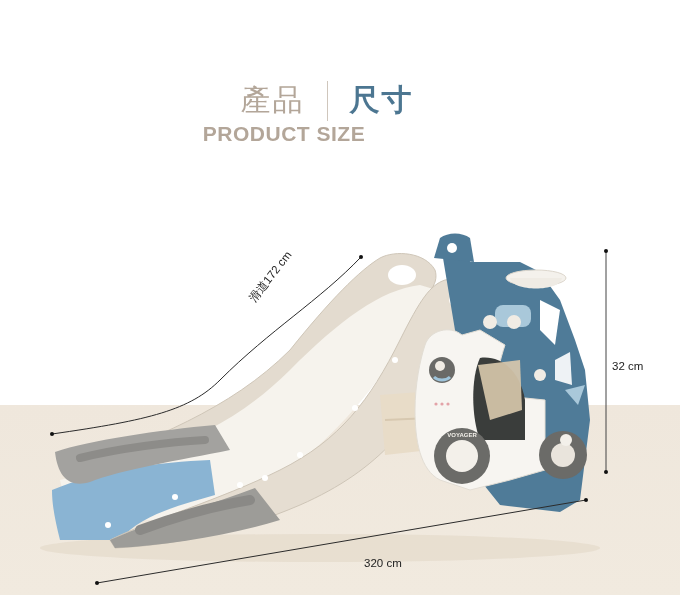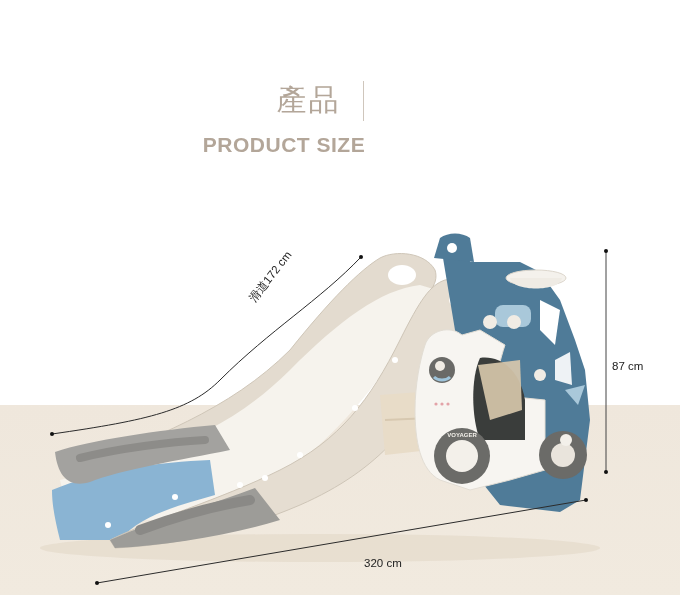--- a/index.html
+++ b/index.html
@@ -2,35 +2,36 @@
 <html><head>
 <meta charset="utf-8">
 <style>
   html, body { margin:0; padding:0; }
   body { width:680px; height:595px; overflow:hidden; background:#ffffff; position:relative; font-family:"DejaVu Sans", sans-serif; }
   .floor { position:absolute; left:0; top:405px; width:680px; height:190px; background:linear-gradient(#efe7dc,#f1eadf); }
   .title-row { position:absolute; top:80px; left:0; width:654px; display:flex; justify-content:center; align-items:center; gap:8px; }
   .title-a { font-size:30px; color:#b3a699; letter-spacing:2px; font-weight:normal; }
   .title-sep { width:1px; height:40px; background:#cfc6bc; margin:0 14px; }
   .title-b { font-size:30px; color:#4c7691; font-weight:bold; letter-spacing:2px; }
-  .subtitle { position:absolute; top:133px; left:0; width:568px; text-align:center; font-size:21px; font-weight:bold; color:#b3a699; font-family:"Liberation Sans", sans-serif; letter-spacing:0.5px; }
+  .subtitle { position:absolute; top:122px; left:0; width:568px; text-align:center; font-size:21px; font-weight:bold; color:#b3a699; font-family:"Liberation Sans", sans-serif; letter-spacing:0.5px; }
   svg.scene { position:absolute; left:0; top:0; }
   .dim { position:absolute; font-size:11.5px; color:#222; font-family:"Liberation Sans", sans-serif; white-space:nowrap; }
   .dim-slide { left:246px; top:296px; transform:rotate(-52deg); transform-origin:left top; }
   .dim-height { left:612px; top:360px; }
   .dim-length { left:364px; top:557px; }
 </style>
 </head>
 <body>
 
 <div class="floor"></div>
 
 <div class="title-row">
   <span class="title-a">產品</span>
   <span class="title-sep"></span>
+  <span class="title-b">尺寸</span>
 </div>
 <div class="subtitle">PRODUCT SIZE</div>
 
 <svg class="scene" width="680" height="595" viewBox="0 0 680 595">
 
   <ellipse cx="320" cy="548" rx="280" ry="14" fill="#e4dacb" opacity="0.7"></ellipse>
 
   <path d="M70,470 C150,440 230,410 290,350 C330,300 360,270 380,258 C395,250 425,252 435,270 C440,285 425,300 410,300 C390,300 350,330 320,380 C290,430 240,470 110,488 Z" fill="#e3dbcf" stroke="#cfc6b8" stroke-width="1"></path>
 
   <ellipse cx="402" cy="275" rx="14" ry="10" fill="#ffffff"></ellipse>
@@ -104,14 +105,14 @@
   <circle cx="361" cy="257" r="2" fill="#111"></circle>
   <line x1="606" y1="251" x2="606" y2="472" stroke="#444" stroke-width="1"></line>
   <circle cx="606" cy="251" r="2" fill="#111"></circle>
   <circle cx="606" cy="472" r="2" fill="#111"></circle>
   <line x1="97" y1="583" x2="586" y2="500" stroke="#2b2b2b" stroke-width="1"></line>
   <circle cx="97" cy="583" r="2" fill="#111"></circle>
   <circle cx="586" cy="500" r="2" fill="#111"></circle>
 </svg>
 
 <div class="dim dim-slide">滑道172 cm</div>
-<div class="dim dim-height">87 cm</div>
+<div class="dim dim-height">32 cm</div>
 <div class="dim dim-length">320 cm</div>
 
 </body></html>

